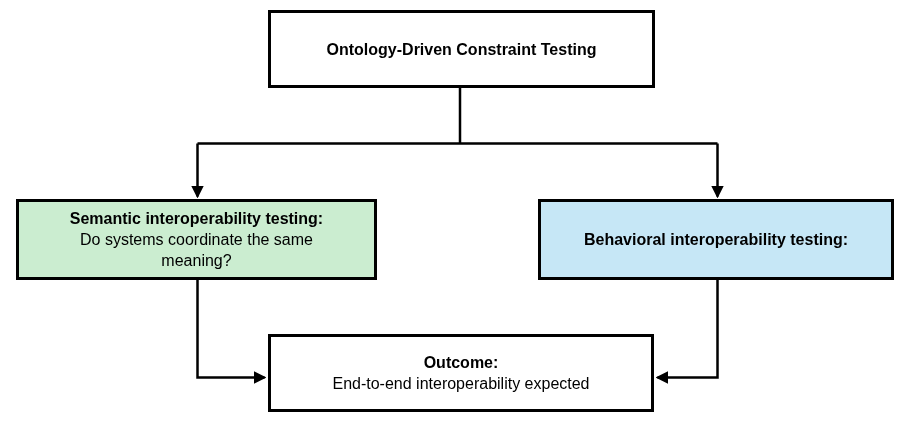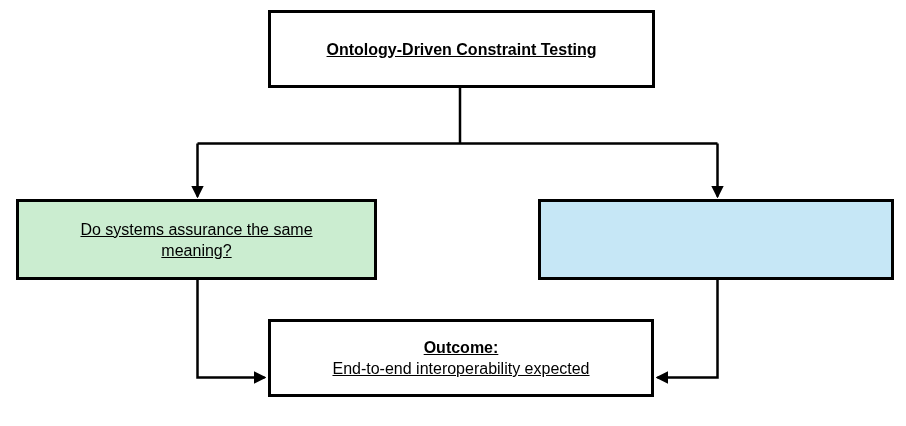--- a/index.html
+++ b/index.html
@@ -23,28 +23,27 @@
     border: 3px solid #000000;
     background: #ffffff;
     display: flex;
     flex-direction: column;
     align-items: center;
     justify-content: center;
     text-align: center;
     font-size: 16px;
     line-height: 21px;
     padding: 20px 8px;
-    text-decoration: underline;
   }
   .node .heading { font-weight: bold; }
   .node .body { white-space: pre-line; }
   #node-root       { left: 268px; top: 10px;  width: 387px; height: 78px; }
   #node-semantic   { left: 16px;  top: 199px; width: 361px; height: 81px; }
   #node-behavioral { left: 538px; top: 199px; width: 356px; height: 81px; }
-  #node-outcome    { left: 268px; top: 319px; width: 386px; height: 78px; }
+  #node-outcome    { left: 268px; top: 334px; width: 386px; height: 78px; }
 </style>
 </head>
 <body>
 
 <div class="canvas">
 
   <svg class="connectors" width="906" height="426" viewBox="0 0 906 426">
     <defs>
       <marker id="arrow" viewBox="0 0 10 10" refX="8.5" refY="5" markerWidth="5" markerHeight="5" orient="auto-start-reverse">
         <path d="M0 0 L10 5 L0 10 Z" fill="#000000"></path>
@@ -55,25 +54,27 @@
     <path d="M717.5 143.5 V196.5" fill="none" stroke="#000000" stroke-width="2.5" marker-end="url(#arrow)"></path>
     <path d="M197.5 278.5 V377.5 H264.5" fill="none" stroke="#000000" stroke-width="2.5" marker-end="url(#arrow)"></path>
     <path d="M717.5 278.5 V377.5 H657.5" fill="none" stroke="#000000" stroke-width="2.5" marker-end="url(#arrow)"></path>
   </svg>
 
   <div class="node" id="node-root" style="background-color: rgb(255, 255, 255);">
     <div class="heading">Ontology-Driven Constraint Testing</div>
   </div>
 
   <div class="node" id="node-semantic" style="background-color: rgb(203, 237, 208);">
-    <div class="body">Do systems assurance the same
+    <div class="heading">Semantic interoperability testing:</div>
+    <div class="body">Do systems coordinate the same
 meaning?</div>
   </div>
 
   <div class="node" id="node-behavioral" style="background-color: rgb(198, 231, 246);">
+    <div class="heading">Behavioral interoperability testing:</div>
   </div>
 
   <div class="node" id="node-outcome" style="background-color: rgb(255, 255, 255);">
     <div class="heading">Outcome:</div>
     <div class="body">End-to-end interoperability expected</div>
   </div>
 
 </div>
 
 </body></html>

